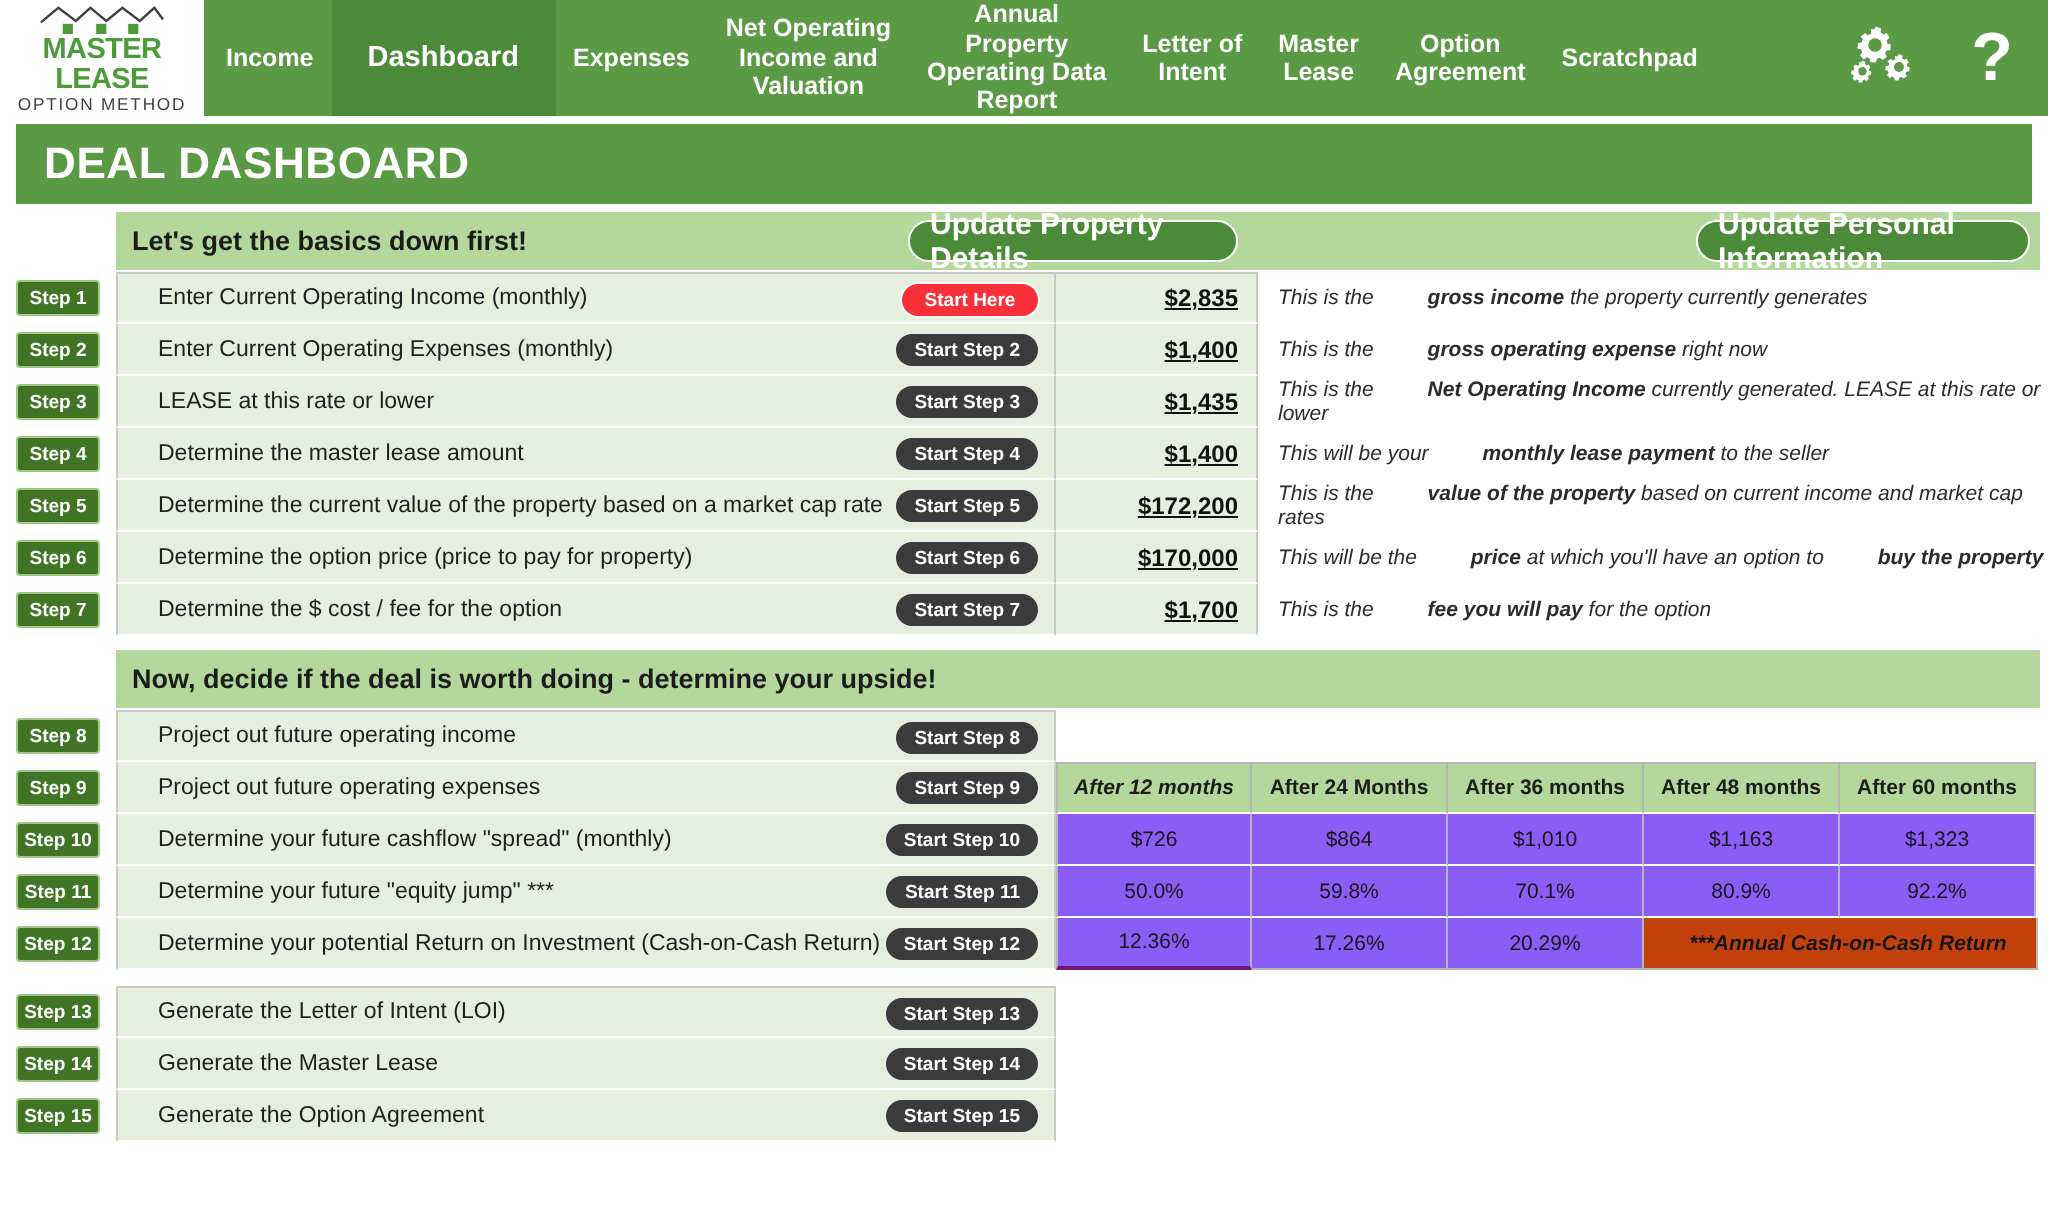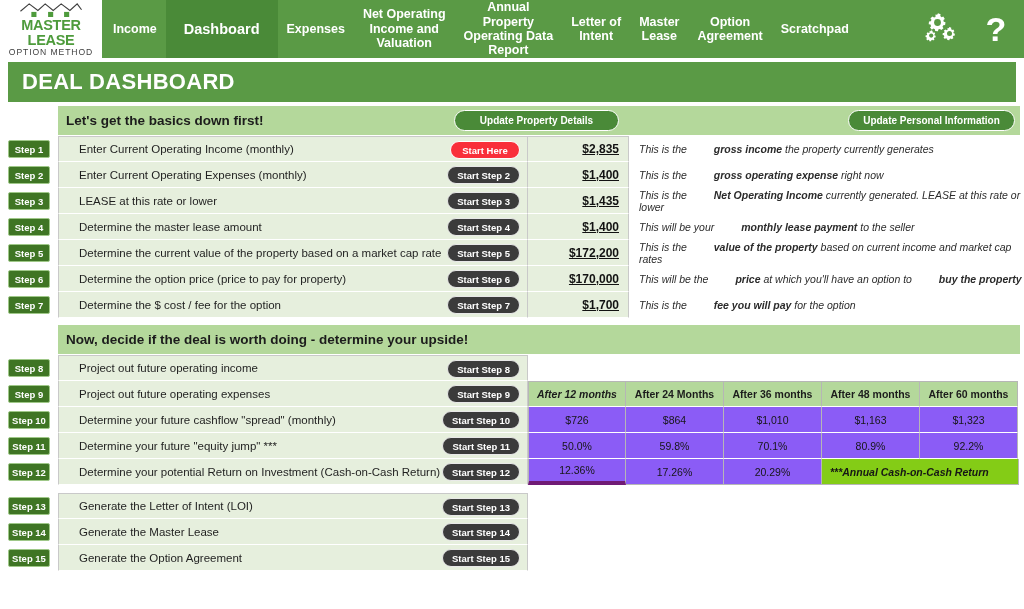--- a/index.html
+++ b/index.html
@@ -53,21 +53,21 @@
 
   .secthead {
     position:relative; margin-left:58px; width:962px; height:30px;
     background:#b4d89b; display:flex; align-items:center; padding-left:8px;
     border-bottom:1px solid #ffffff;
   }
   .secthead .sect-label { font-size:13.5px; font-weight:bold; color:#1c1c1c; }
   .pillbtn {
     position:absolute; top:4px; height:21px; border-radius:11px;
     background:#4a8a38; border:1.5px solid #ffffff; color:#fff;
-    font-size:10px; font-weight:bold; display:flex; align-items:center; justify-content:center;
+    font-size:15px; font-weight:bold; display:flex; align-items:center; justify-content:center;
     cursor:pointer; padding: 0 10px;
   }
   .pillbtn.prop { left:396px; width:165px; }
   .pillbtn.pers { left:790px; width:167px; }
 
   
   .row { position:relative; height:26px; display:flex; align-items:stretch; }
   .stepcell { width:58px; display:flex; align-items:center; justify-content:center; }
   .stepbadge {
     width:42px; height:18px; background:#3f7524; border:1.5px solid #9fc888;
@@ -100,21 +100,21 @@
   
   .tblcell {
     width:98px; border-right:1px solid #b6b6b6; border-bottom:1px solid #ffffff;
     display:flex; align-items:center; justify-content:center;
   }
   .tblcell.hdr { background:#b4d89b; }
   .tblcell.hdr .t { font-size:10.5px; font-weight:bold; color:#1c1c1c; }
   .tblcell.body { background:#8b5cf6; }
   .tblcell.body .t { font-size:10.5px; color:#161616; }
   .tblcell.note {
-    width:197px; background:#84cc16; justify-content:flex-start; padding-left:8px;
+    width:197px; background:#c2410c; justify-content:center; padding-left:8px;
     border-right:1px solid #b6b6b6;
   }
   .tblcell.note .t { font-size:10.5px; font-style:italic; font-weight:bold; color:#161616; }
   .emptyfill { flex:1; background:#ffffff; }
   .rowfill { flex:1; background:#ffffff; }
 
   .row.firsttop .labelcell, .row.firsttop .valcell { border-top:1px solid #c9c9c9; }
   .row.tbltop .tblcell { border-top:1px solid #b6b6b6; }
 </style>
 </head>
@@ -393,21 +393,21 @@
     </div>
 
     <div class="row">
       <div class="stepcell">
         <div class="stepbadge">Step 12</div>
       </div>
       <div class="labelcell">
         <span class="txt">Determine your potential Return on Investment (Cash-on-Cash Return)</span>
         <div class="startbtn">Start Step 12</div>
       </div>
-      <div class="tblcell body" style="border-left:1px solid #b6b6b6;border-bottom:4px solid #701a75;">
+      <div class="tblcell body" style="border-left:1px solid #b6b6b6;border-bottom:2px solid #701a75;">
           <span class="t">12.36%</span>
         </div>
       <div class="tblcell body" style="border-bottom:1px solid #b6b6b6;">
           <span class="t">17.26%</span>
         </div>
       <div class="tblcell body" style="border-bottom:1px solid #b6b6b6;">
           <span class="t">20.29%</span>
         </div>
       <div class="tblcell note" style="border-bottom:1px solid #b6b6b6;">
           <span class="t">***Annual Cash-on-Cash Return</span>

